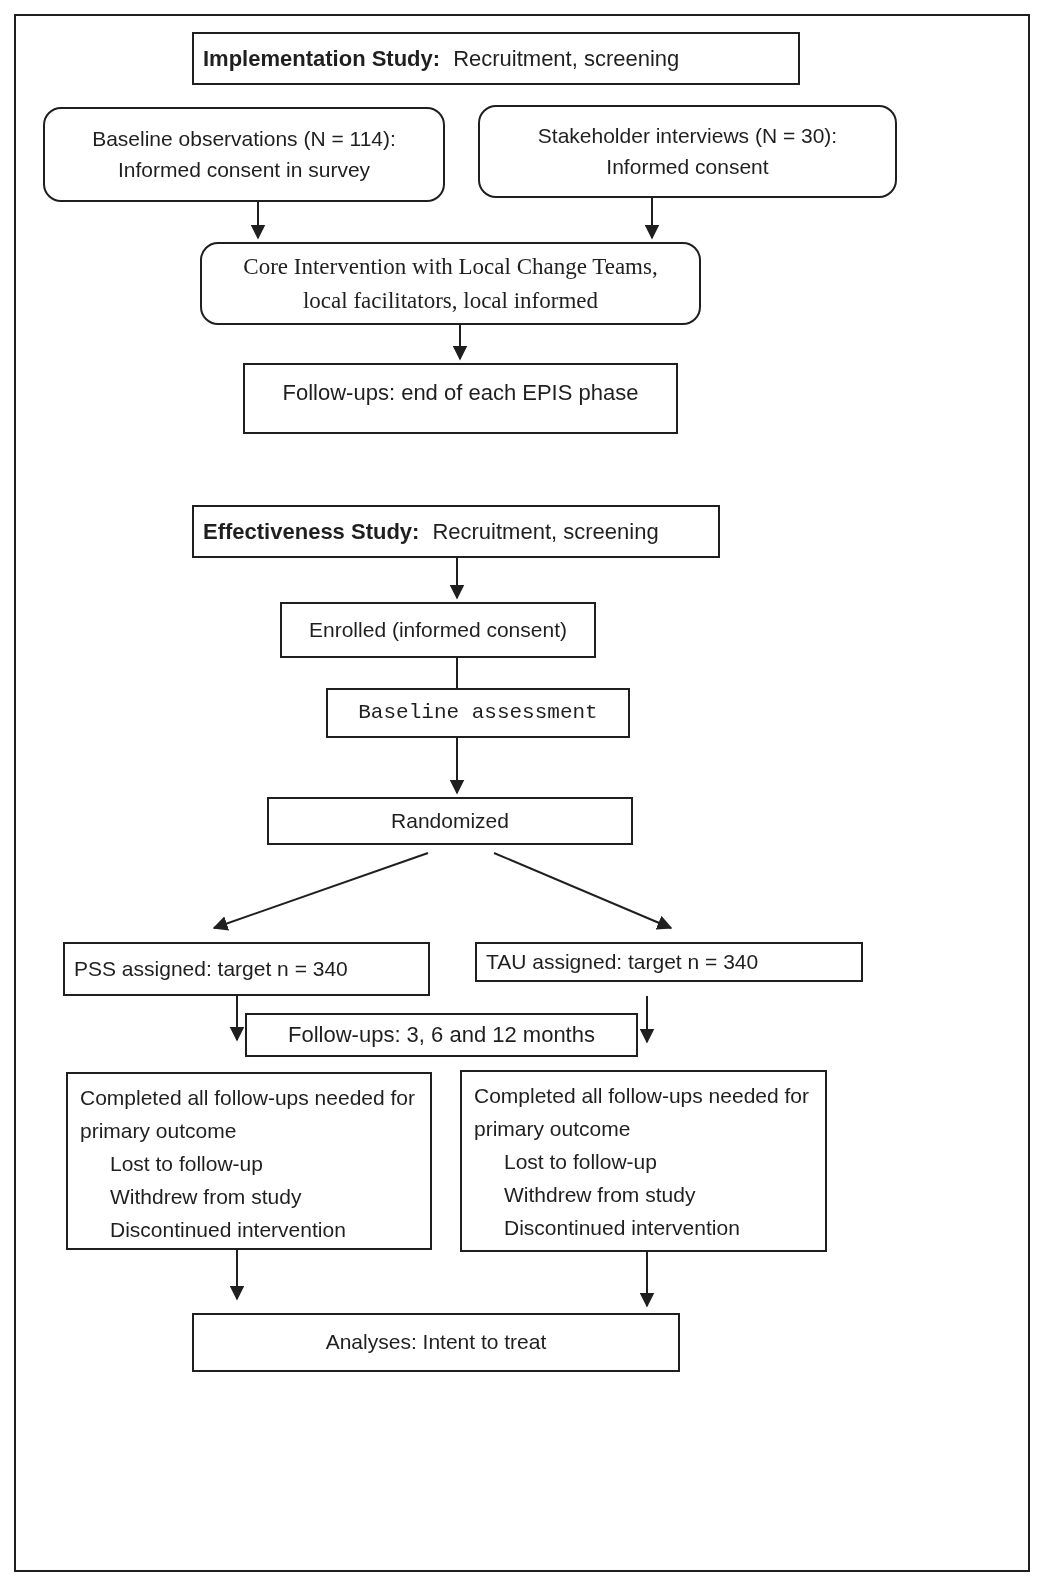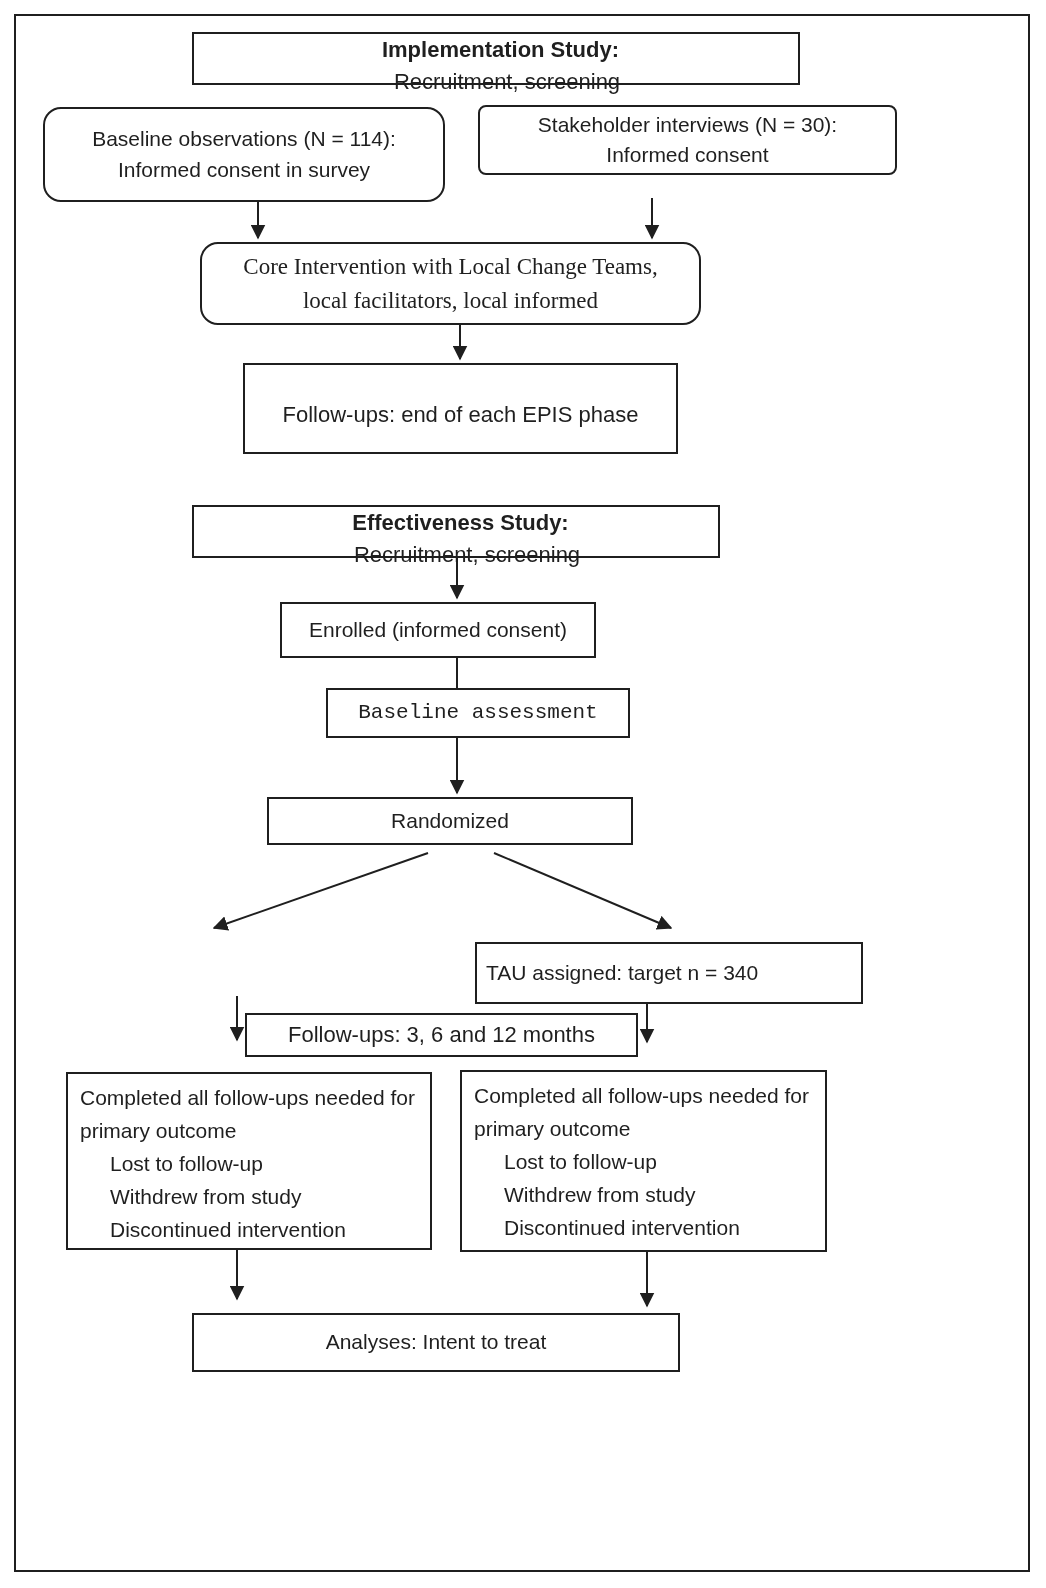--- a/index.html
+++ b/index.html
@@ -43,21 +43,21 @@
     align-items: center;
     text-align: center;
     font-size: 21px;
     line-height: 1.45;
     color: #1f1f1f;
   }
   .rounded { border-radius: 18px; }
   .serif { font-family: "Liberation Serif", serif; font-size: 23px; align-items: center; }
   .top-align { justify-content: flex-start; padding-top: 12px; }
   .header-box {
-    flex-direction: column;
+    flex-direction: row;
     justify-content: flex-start;
     align-items: center;
     padding-left: 9px;
     font-size: 22px;
     text-align: left;
   }
   .header-box .hdr-label { font-weight: bold; }
   .header-box .hdr-rest { margin-left: 13px; }
   .left-align {
     align-items: flex-start;
@@ -105,53 +105,56 @@
   <div class="box header-box" style="left:192px; top:32px; width:608px; height:53px;">
     <span class="hdr-label">Implementation Study:</span>
     <span class="hdr-rest">Recruitment, screening</span>
   </div>
 
   <div class="box rounded" style="left:43px; top:107px; width:402px; height:95px;">
     <div>Baseline observations (N = 114):</div>
     <div>Informed consent in survey</div>
   </div>
 
-  <div class="box rounded" style="left:478px; top:105px; width:419px; height:70px;border-radius:8px;">
+  <div class="box rounded" style="left:478px; top:105px; width:419px; height:93px;">
     <div>Stakeholder interviews (N = 30):</div>
     <div>Informed consent</div>
   </div>
 
   <div class="box rounded serif" style="left:200px; top:242px; width:501px; height:83px;">
     <div>Core Intervention with Local Change Teams,</div>
     <div>local facilitators, local informed</div>
   </div>
 
-  <div class="box top-align" style="left:243px; top:363px; width:435px; height:91px; font-size:22px;justify-content:center;">
+  <div class="box top-align" style="left:243px; top:363px; width:435px; height:71px; font-size:22px;">
     <div>Follow-ups: end of each EPIS phase</div>
   </div>
 
   <div class="box header-box" style="left:192px; top:505px; width:528px; height:53px;">
     <span class="hdr-label">Effectiveness Study:</span>
     <span class="hdr-rest">Recruitment, screening</span>
   </div>
 
   <div class="box" style="left:280px; top:602px; width:316px; height:56px;">
     <div>Enrolled (informed consent)</div>
   </div>
 
   <div class="box" style="left:326px; top:688px; width:304px; height:50px;font-family:Liberation Mono, monospace;">
     <div>Baseline assessment</div>
   </div>
 
   <div class="box" style="left:267px; top:797px; width:366px; height:48px;">
     <div>Randomized</div>
   </div>
 
+  <div class="box left-align" style="left:63px; top:942px; width:367px; height:54px;">
+    <div>PSS assigned: target n = 340</div>
+  </div>
 
-  <div class="box left-align" style="left:475px; top:942px; width:388px; height:62px;">
+  <div class="box left-align" style="left:475px; top:942px; width:388px; height:40px;">
     <div>TAU assigned: target n = 340</div>
   </div>
 
   <div class="box" style="left:245px; top:1013px; width:393px; height:44px; font-size:22px;">
     <div>Follow-ups: 3, 6 and 12 months</div>
   </div>
 
   <div class="box multiline" style="left:66px; top:1072px; width:366px; height:178px;">
     <div>Completed all follow-ups needed for</div>
     <div>primary outcome</div>

